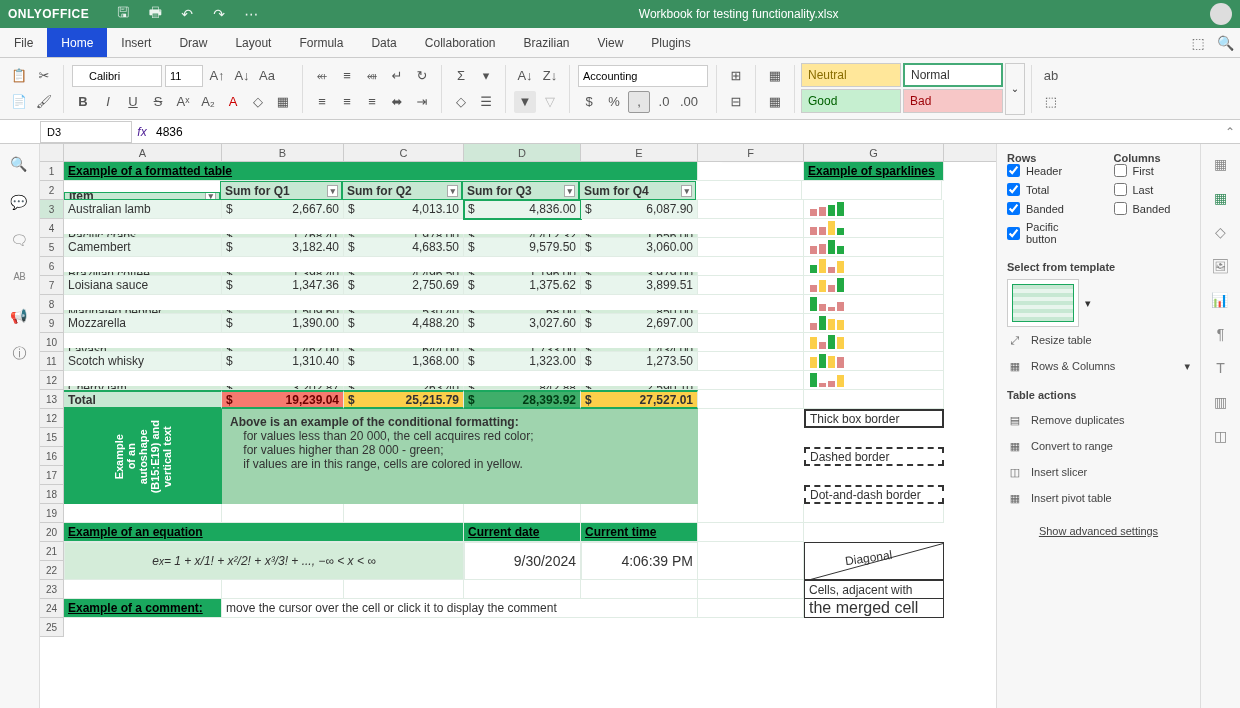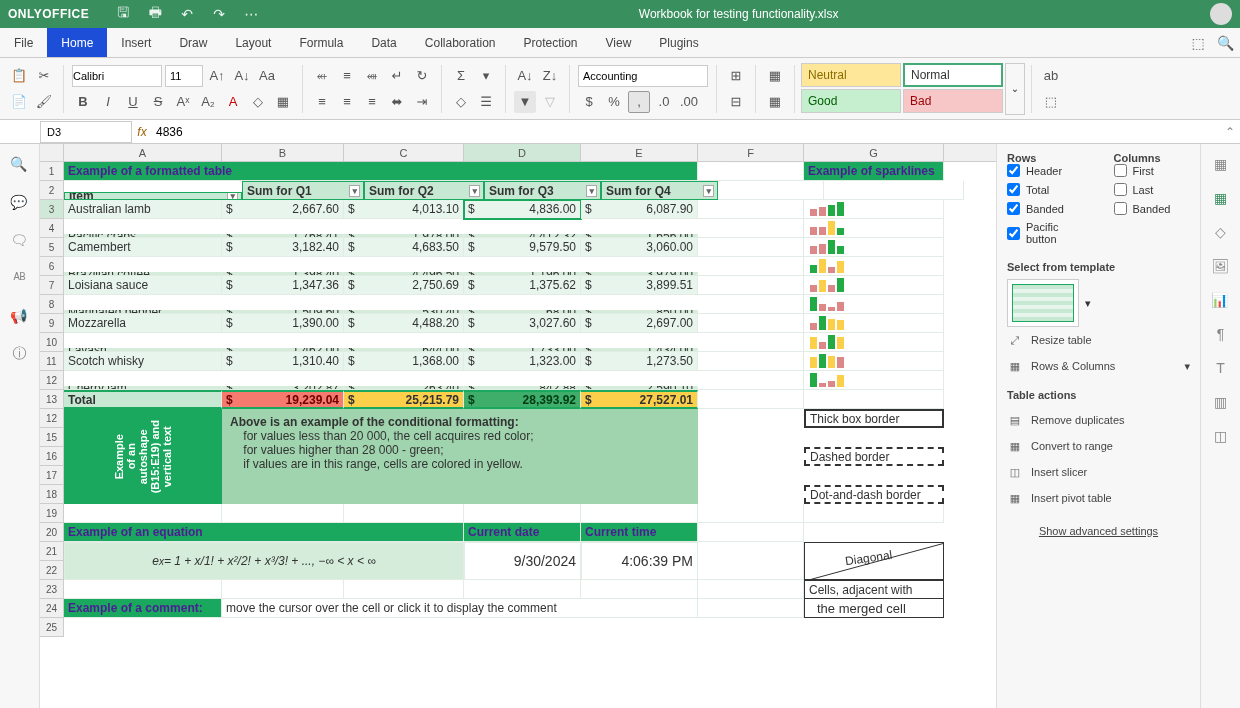--- a/index.html
+++ b/index.html
@@ -18,34 +18,34 @@
 .menubar .menu-item.active { background: #1d4ed8; color: #fff; }
 .menubar .spacer { flex: 1; }
 .menubar .right-icon { width: 28px; display: flex; align-items: center; justify-content: center; cursor: pointer; font-size: 14px; color: #666; }
 
 
 .toolbar { height: 62px; background: #f7f7f7; border-bottom: 1px solid #ccc; display: flex; align-items: center; padding: 0 6px; gap: 2px; }
 .tb-group { display: flex; flex-direction: column; gap: 4px; padding: 0 2px; }
 .tb-row { display: flex; gap: 3px; align-items: center; }
 .tb-sep { width: 1px; height: 48px; background: #ddd; margin: 0 4px; }
 .tb-btn { width: 22px; height: 22px; display: flex; align-items: center; justify-content: center; cursor: pointer; font-size: 13px; color: #555; border-radius: 2px; }
-.font-select { width: 90px; height: 22px; border: 1px solid #ccc; font-size: 11px; padding: 0 0; background: #fff; }
+.font-select { width: 90px; height: 22px; border: 1px solid #ccc; font-size: 11px; padding: 0 16px; background: #fff; }
 .size-select { width: 38px; height: 22px; border: 1px solid #ccc; font-size: 11px; padding: 0 4px; background: #fff; }
 .acct-select { width: 130px; height: 22px; border: 1px solid #ccc; font-size: 11px; padding: 0 4px; background: #fff; }
 .style-box { width: 100px; height: 24px; border: 1px solid #ccc; display: flex; align-items: center; padding: 0 6px; font-size: 12px; cursor: pointer; }
 .style-normal { background: #fff; border: 2px solid #4a7; }
 .style-neutral { background: #ffe79a; color: #8a6d00; }
 .style-bad { background: #f7c7c7; color: #9c0006; }
 .style-good { background: #c6efd0; color: #006100; }
 .style-expand { width: 20px; height: 52px; border: 1px solid #ccc; display: flex; align-items: center; justify-content: center; cursor: pointer; font-size: 10px; }
 
 
 .formula-bar { height: 24px; border-bottom: 1px solid #ccc; display: flex; align-items: center; background: #fff; }
 .cell-ref { width: 92px; height: 22px; border: 1px solid #ccc; font-size: 11px; padding: 0 6px; margin-left: 40px; background: #fff; }
-.fx-label { width: 20px; text-align: center; font-style: italic; color: #a16207; font-size: 12px; }
+.fx-label { width: 20px; text-align: center; font-style: italic; color: #4c1d95; font-size: 12px; }
 .formula-input { flex: 1; border: none; height: 22px; font-size: 12px; padding: 0 4px; }
 .formula-expand { width: 20px; text-align: center; cursor: pointer; color: #888; }
 
 
 .main { display: flex; height: 568px; }
 .left-sidebar { width: 40px; background: #f7f7f7; border-right: 1px solid #ddd; display: flex; flex-direction: column; align-items: center; padding-top: 10px; gap: 18px; }
 .ls-icon { width: 20px; height: 20px; cursor: pointer; color: #888; font-size: 14px; display: flex; align-items: center; justify-content: center; }
 
 .sheet-area { flex: 1; position: relative; overflow: hidden; background: #fff; }
 .right-panel { width: 204px; background: #f7f7f7; border-left: 1px solid #ddd; padding: 8px 10px; font-size: 11px; }
@@ -59,21 +59,21 @@
 .col-h.sel { background: #d0e8d8; }
 .grid-body { display: flex; }
 .row-headers { width: 24px; background: #f0f0f0; }
 .row-h { height: 19px; border-bottom: 1px solid #ccc; border-right: 1px solid #ccc; text-align: center; font-size: 10px; color: #555; line-height: 19px; }
 .row-h.sel { background: #d0e8d8; }
 .cells { position: relative; }
 .row { display: flex; height: 19px; }
 .cell { border-right: 1px solid #e0ece4; border-bottom: 1px solid #e0ece4; font-size: 12px; padding: 0 4px; display: flex; align-items: center; overflow: hidden; white-space: nowrap; }
 .cell.num { justify-content: flex-end; }
 .cell.left { justify-content: flex-start; }
-.hdr-green { background: #1aa85e; color: #4c1d95; font-weight: bold; }
+.hdr-green { background: #1aa85e; color: #000000; font-weight: bold; text-decoration: underline; }
 .tbl-hdr { background: #c7e8d3; border: 1px solid #1aa85e; font-weight: bold; position: relative; }
 .tbl-hdr::after { content: "▾"; position: absolute; right: 3px; font-size: 9px; color: #666; border: 1px solid #aaa; padding: 0 2px; background: #fff; }
 .band-a { background: #e8f5ed; }
 .band-b { background: #d4ecd9; margin-top: 15px; }
 .total-row { background: #c7e8d3; font-weight: bold; border-top: 2px solid #1aa85e; border-bottom: 2px solid #1aa85e; }
 .cf-red { background: #f77a6f; color: #6e0000; }
 .cf-yellow { background: #fccf4a; }
 .cf-green { background: #3fae6a; color: #003a14; }
 .dol { display: flex; width: 100%; justify-content: space-between;}
 .selected-cell { outline: 2px solid #1aa85e; outline-offset: -1px; }
@@ -122,21 +122,21 @@
 <div class="menubar">
   <div id="menu-items" style="display: flex; height: 100%;">
       <div class="menu-item">File</div>
       <div class="menu-item active">Home</div>
       <div class="menu-item">Insert</div>
       <div class="menu-item">Draw</div>
       <div class="menu-item">Layout</div>
       <div class="menu-item">Formula</div>
       <div class="menu-item">Data</div>
       <div class="menu-item">Collaboration</div>
-      <div class="menu-item">Protection</div>
+      <div class="menu-item">Brazilian</div>
       <div class="menu-item">View</div>
       <div class="menu-item">Plugins</div>
     </div>
   <div class="spacer"></div>
   <div class="right-icon">⬚</div>
   <div class="right-icon">🔍</div>
 </div>
 
 <div class="toolbar">
   <div class="tb-group">
@@ -329,21 +329,21 @@
             <div class="row-h">24</div>
             <div class="row-h">25</div>
           </div>
         <div class="cells" id="cells">
             <div class="row">
               <div class="cell hdr-green left" style="width: 634px;">Example of a formatted table</div>
               <div class="cell " style="width: 106px;"></div>
               <div class="cell hdr-green left" style="width: 140px;">Example of sparklines</div>
             </div>
             <div class="row">
-              <div class="cell tbl-hdr left" style="width: 178px; margin-top: 11px;">Item</div>
+              <div class="cell tbl-hdr left" style="width: 156px; margin-top: 11px;">Item</div>
               <div class="cell tbl-hdr left" style="width: 122px;">Sum for Q1</div>
               <div class="cell tbl-hdr left" style="width: 120px;">Sum for Q2</div>
               <div class="cell tbl-hdr left" style="width: 117px;">Sum for Q3</div>
               <div class="cell tbl-hdr left" style="width: 117px;">Sum for Q4</div>
               <div class="cell " style="width: 106px;"></div>
               <div class="cell " style="width: 140px;"></div>
             </div>
             <div class="row">
               <div class="cell band-a left" style="width: 158px;">Australian lamb</div>
               <div class="cell num band-a" style="width: 122px;">
@@ -780,21 +780,21 @@
               <div class="cell " style="width: 120px;"></div>
               <div class="cell " style="width: 117px;"></div>
               <div class="cell " style="width: 117px;"></div>
               <div class="cell " style="width: 106px;"></div>
               <div style="width: 140px; border: 1px solid rgb(51, 51, 51); font-size: 12px; padding: 0px 4px; height: 19px; display: flex; align-items: center; text-align: center;">Cells, adjacent with</div>
             </div>
             <div class="row">
               <div class="cell hdr-green left" style="width: 158px;">Example of a comment:</div>
               <div class="cell left" style="width: 476px; background: rgb(255, 255, 255);">move the cursor over the cell or click it to display the comment</div>
               <div class="cell " style="width: 106px;"></div>
-              <div style="width: 140px; border-right: 1px solid rgb(51, 51, 51); border-bottom: 1px solid rgb(51, 51, 51); border-left: 1px solid rgb(51, 51, 51); border-image: initial; border-top: none; font-size: 13px; padding: 0px 12px; height: 19px; display: flex; align-items: center;">the merged cell</div>
+              <div style="width: 140px; border-right: 1px solid rgb(51, 51, 51); border-bottom: 1px solid rgb(51, 51, 51); border-left: 1px solid rgb(51, 51, 51); border-image: initial; border-top: none; font-size: 16px; padding: 0px 4px; height: 19px; display: flex; align-items: center;">the merged cell</div>
             </div>
           </div>
       </div>
     </div>
   </div>
 
   <div class="right-panel">
     <div class="rp-row">
       <div class="rp-col">
         <div class="rp-title">Rows</div>

